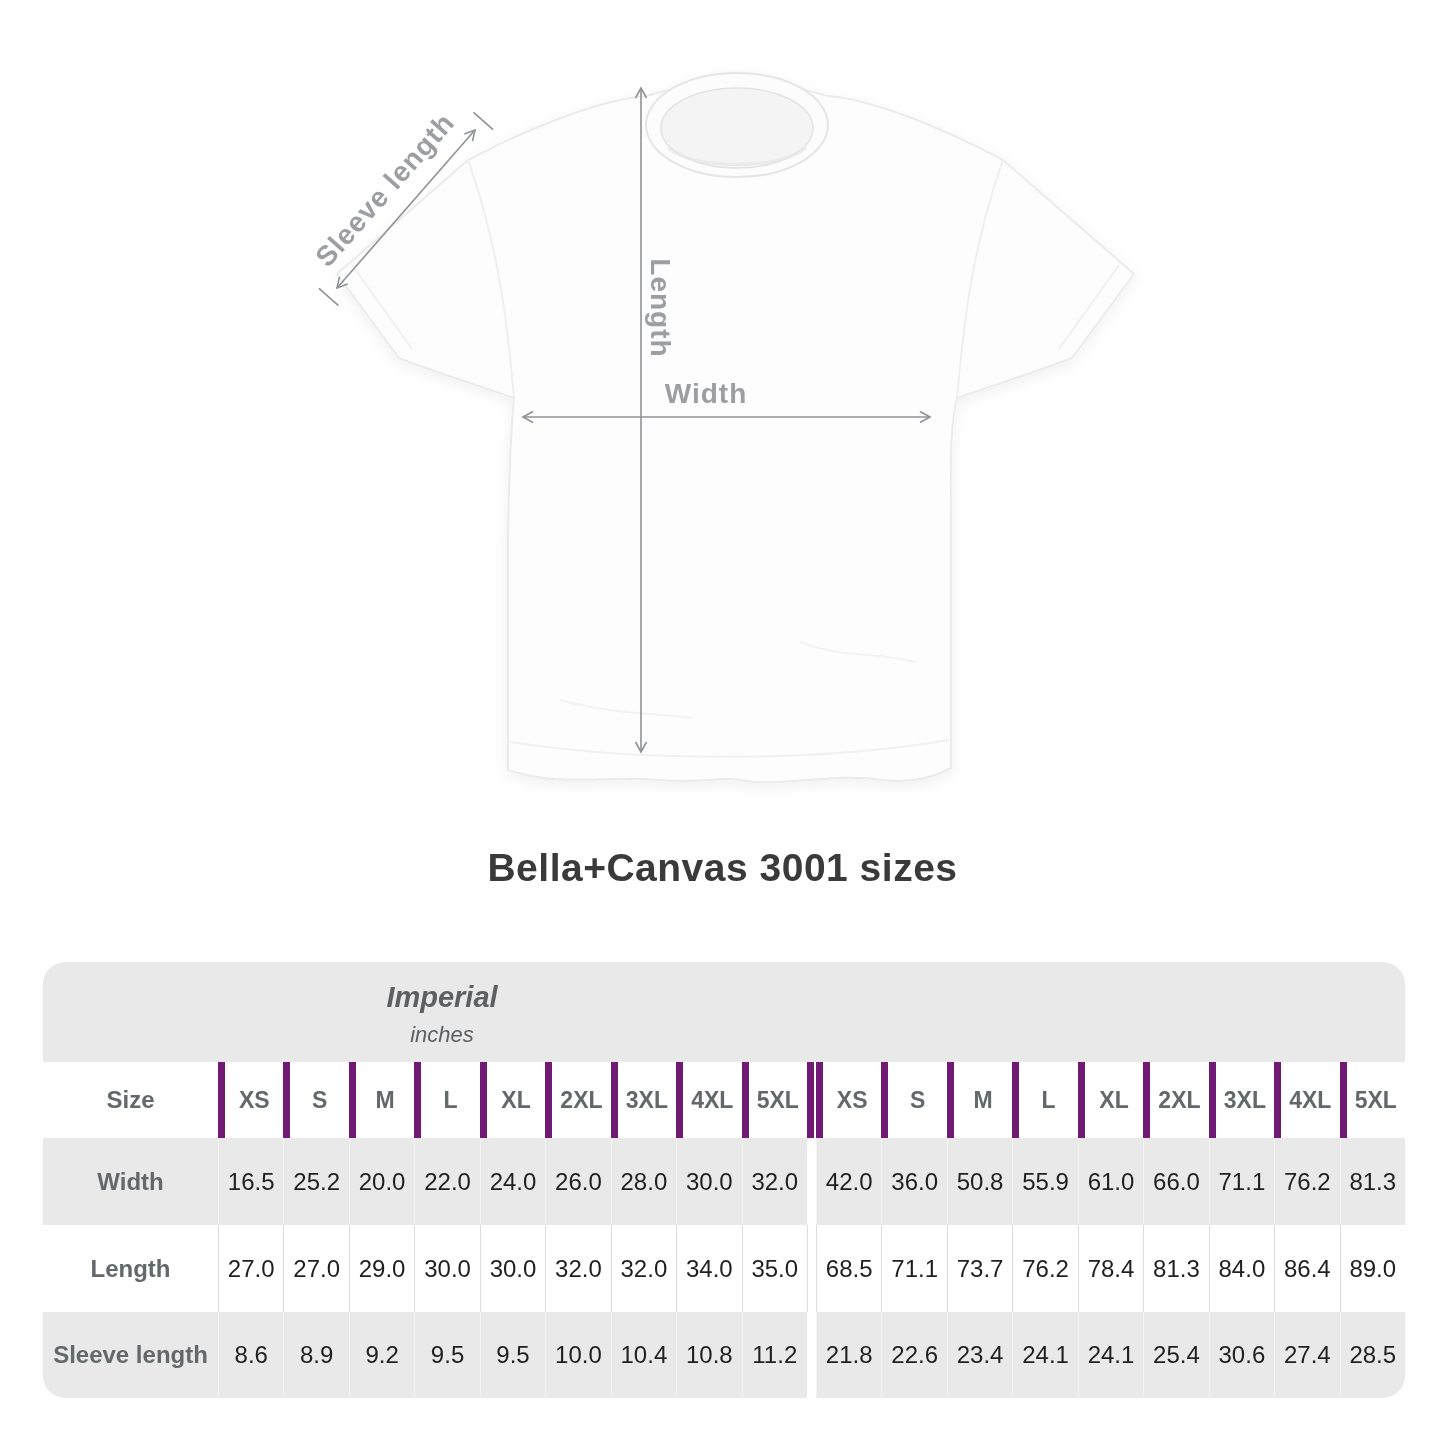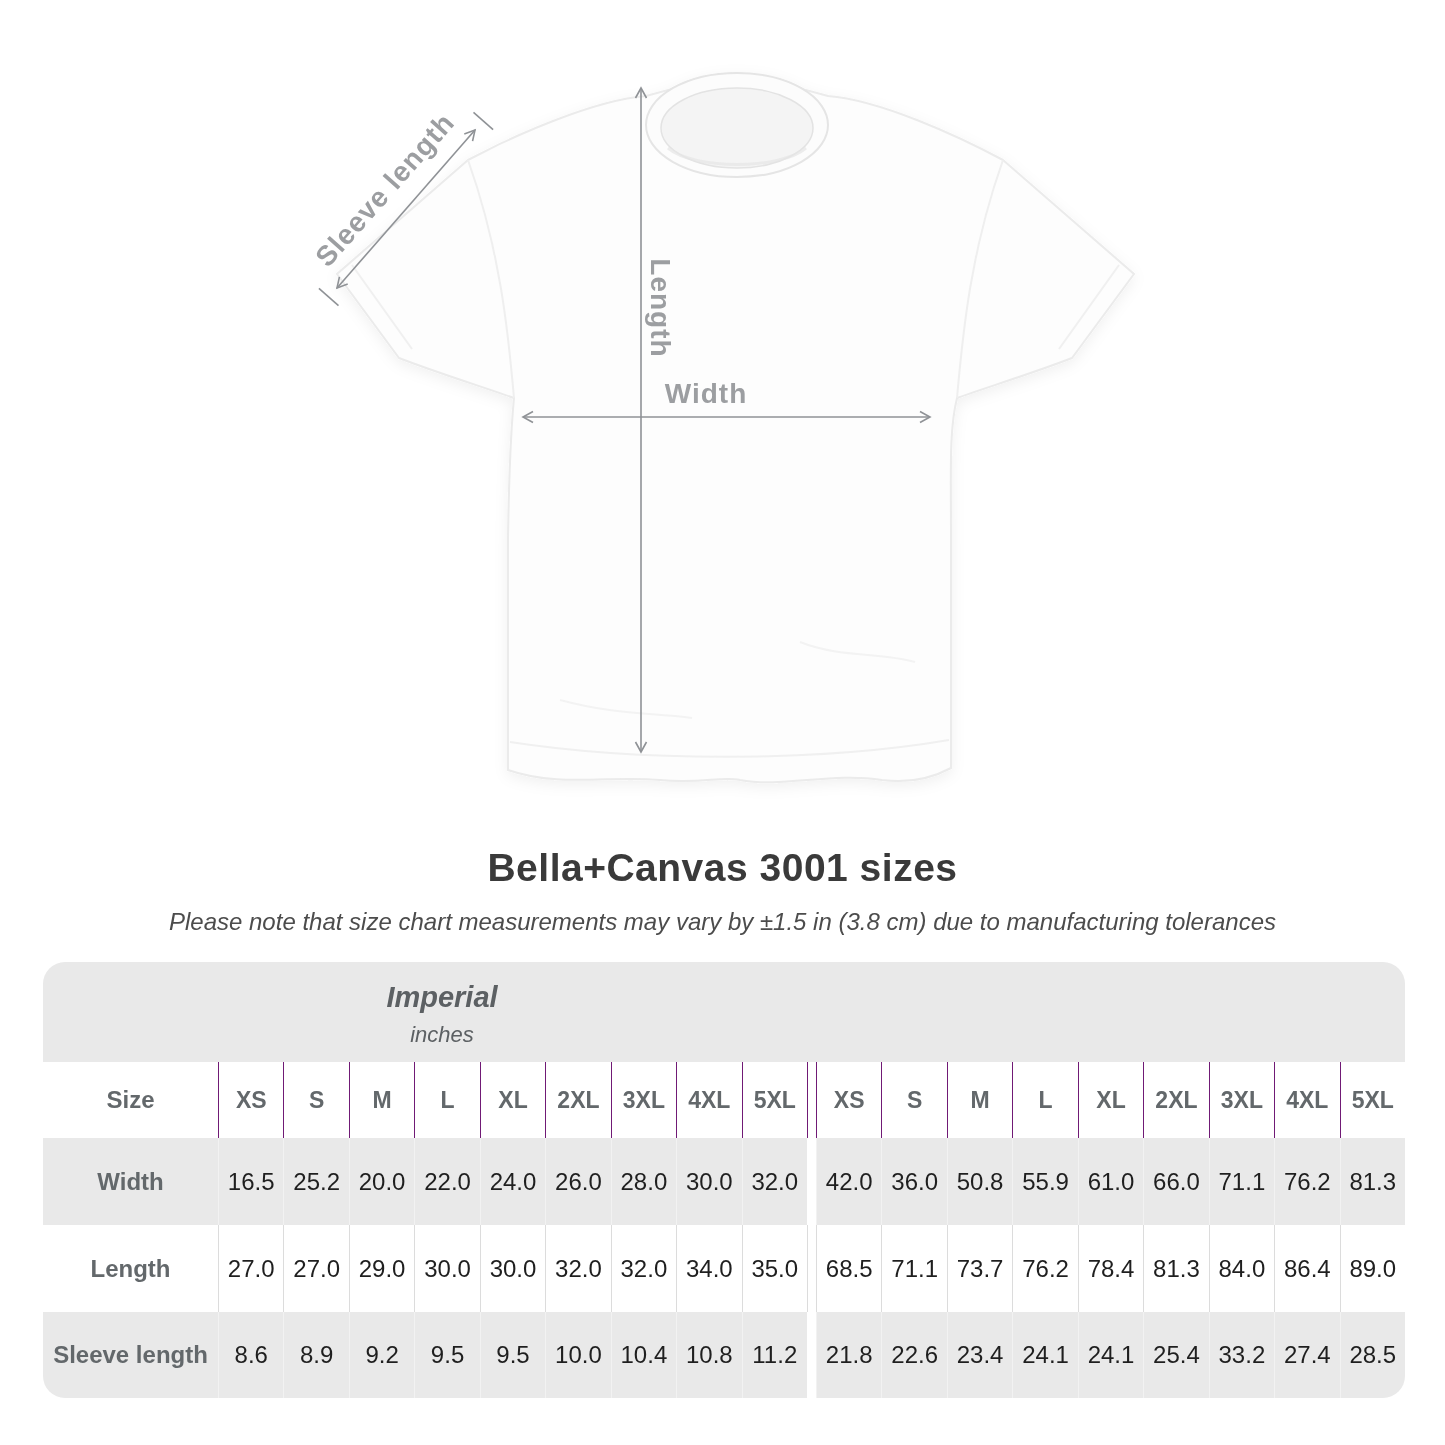--- a/index.html
+++ b/index.html
@@ -36,21 +36,21 @@
   .gtitle{font-size:29px;font-weight:bold;font-style:italic;color:var(--head-text);}
   .gunit{font-size:22px;font-style:italic;color:var(--head-text);}
 
   .trow.sizes-row{height:76px;background:#fff;}
   .trow.data-row{height:87px;}
   .trow.data-row:last-child{height:86px;}
   .trow.data-row.gray{background:var(--stripe);}
   .trow.data-row.white{background:#fff;}
 
   .cell{display:flex;align-items:center;justify-content:center;min-width:0;}
-  .sizes-row .cell{border-left:1px solid #701a75;}
+  .sizes-row .cell{border-left:7px solid #701a75;}
   .data-row.white .cell{border-left:1px solid var(--sep);}
   .data-row.gray .cell{border-left:1px solid var(--sep-gray);}
   .trow .cell:first-child{border-left:none;}
   .cell.gapc{background:#fff;}
   .data-row.gray .cell.gapc{border-left:1px solid #fff;}
 
   .cell.lbl{font-weight:bold;font-size:24px;color:var(--label-text);}
   .cell.szc{font-weight:bold;font-size:23px;color:var(--label-text);}
   .cell.val{font-size:24px;color:var(--value-text);}
 </style>
@@ -111,21 +111,20 @@
     </g>
 
     <g font-family="&quot;Liberation Sans&quot;,&quot;DejaVu Sans&quot;,sans-serif" font-weight="bold" font-size="28" fill="#9c9ea1" text-anchor="middle" letter-spacing="1">
       <text x="392" y="196" transform="rotate(-48.5 392 196)">Sleeve length</text>
       <text x="651" y="308" transform="rotate(90 651 308)">Length</text>
       <text x="706" y="403">Width</text>
     </g>
   </svg>
 
   <div class="page-title">Bella+Canvas 3001 sizes</div>
-  <div class="page-subtitle">Please note that size chart measurements may vary by ±1.5 in (3.8 cm) due to manufacturing tolerances</div>
 
   <div class="size-table" id="sizeTable">
     <div class="thead">
       <div class="hgroup g-imperial">
         <div class="gtitle">Imperial</div>
         <div class="gunit">inches</div>
       </div>
     </div>
     <div class="trow sizes-row" id="sizeRow">
         <div class="cell lbl">Size</div>
@@ -205,19 +204,19 @@
         <div class="cell val">10.4</div>
         <div class="cell val">10.8</div>
         <div class="cell val">11.2</div>
         <div class="cell gapc"></div>
         <div class="cell val">21.8</div>
         <div class="cell val">22.6</div>
         <div class="cell val">23.4</div>
         <div class="cell val">24.1</div>
         <div class="cell val">24.1</div>
         <div class="cell val">25.4</div>
-        <div class="cell val">33.2</div>
+        <div class="cell val">30.6</div>
         <div class="cell val">27.4</div>
         <div class="cell val">28.5</div>
       </div>
     </div>
 
 </div>
 
 </body></html>

